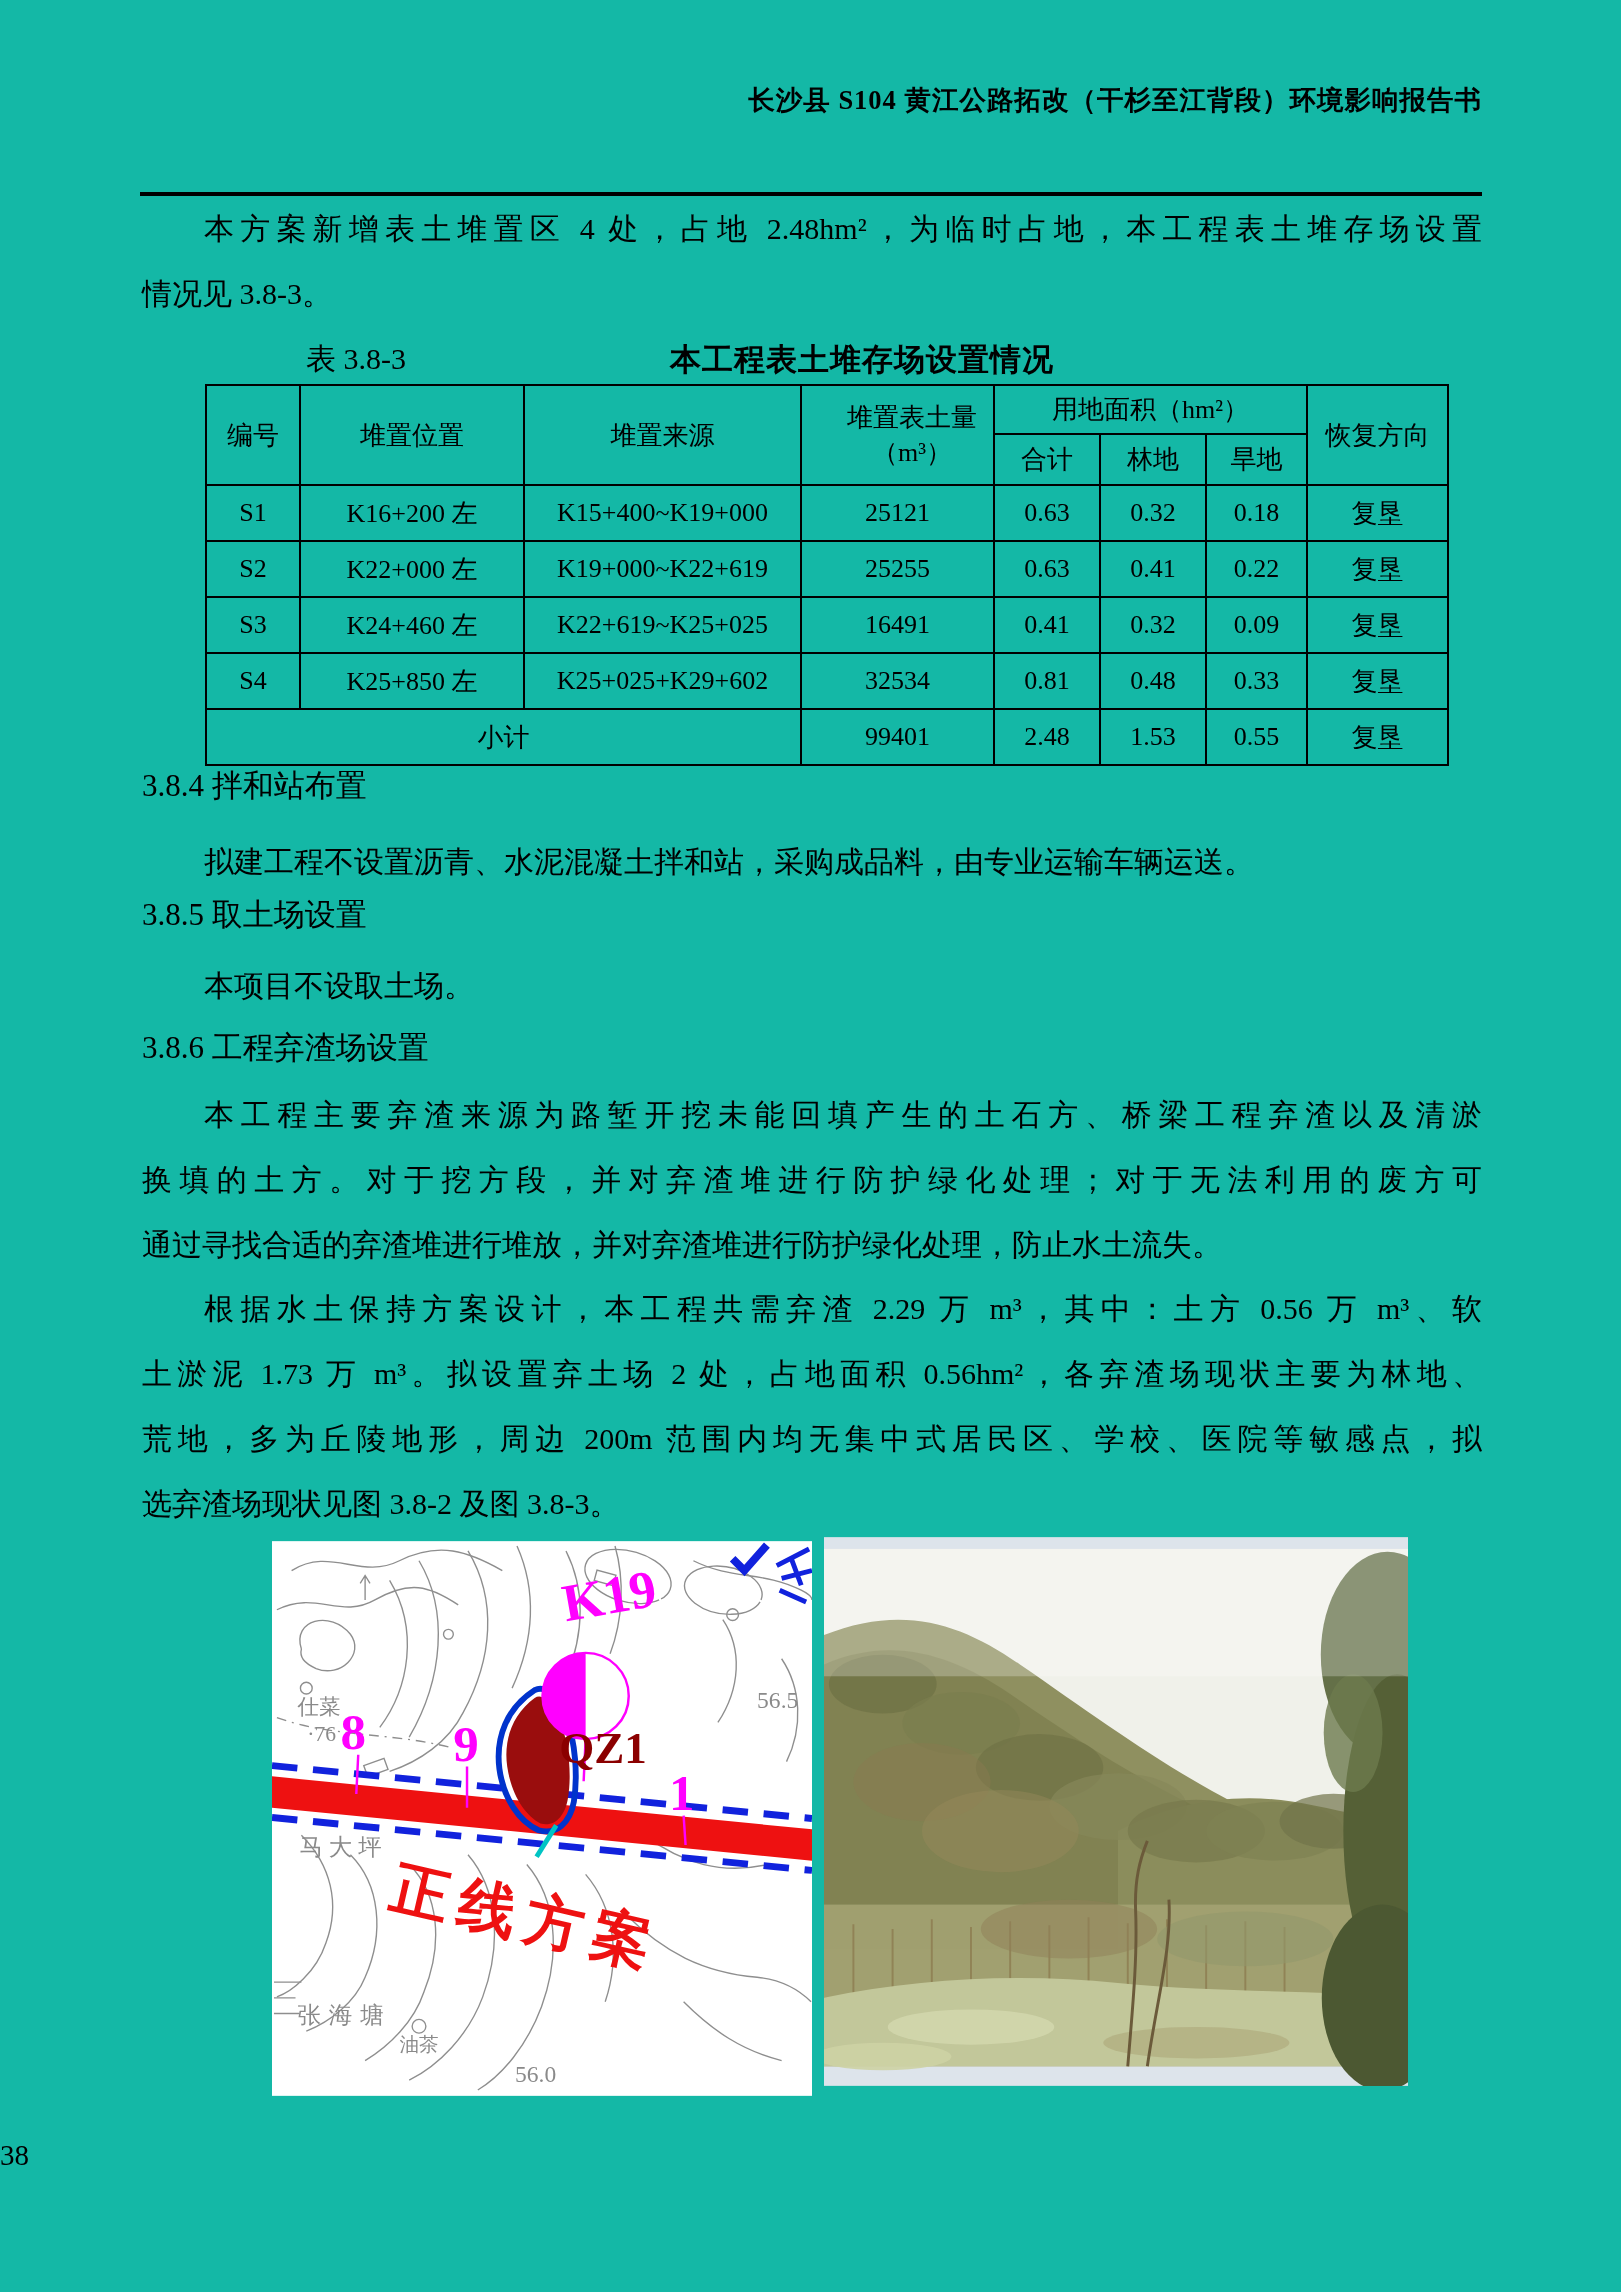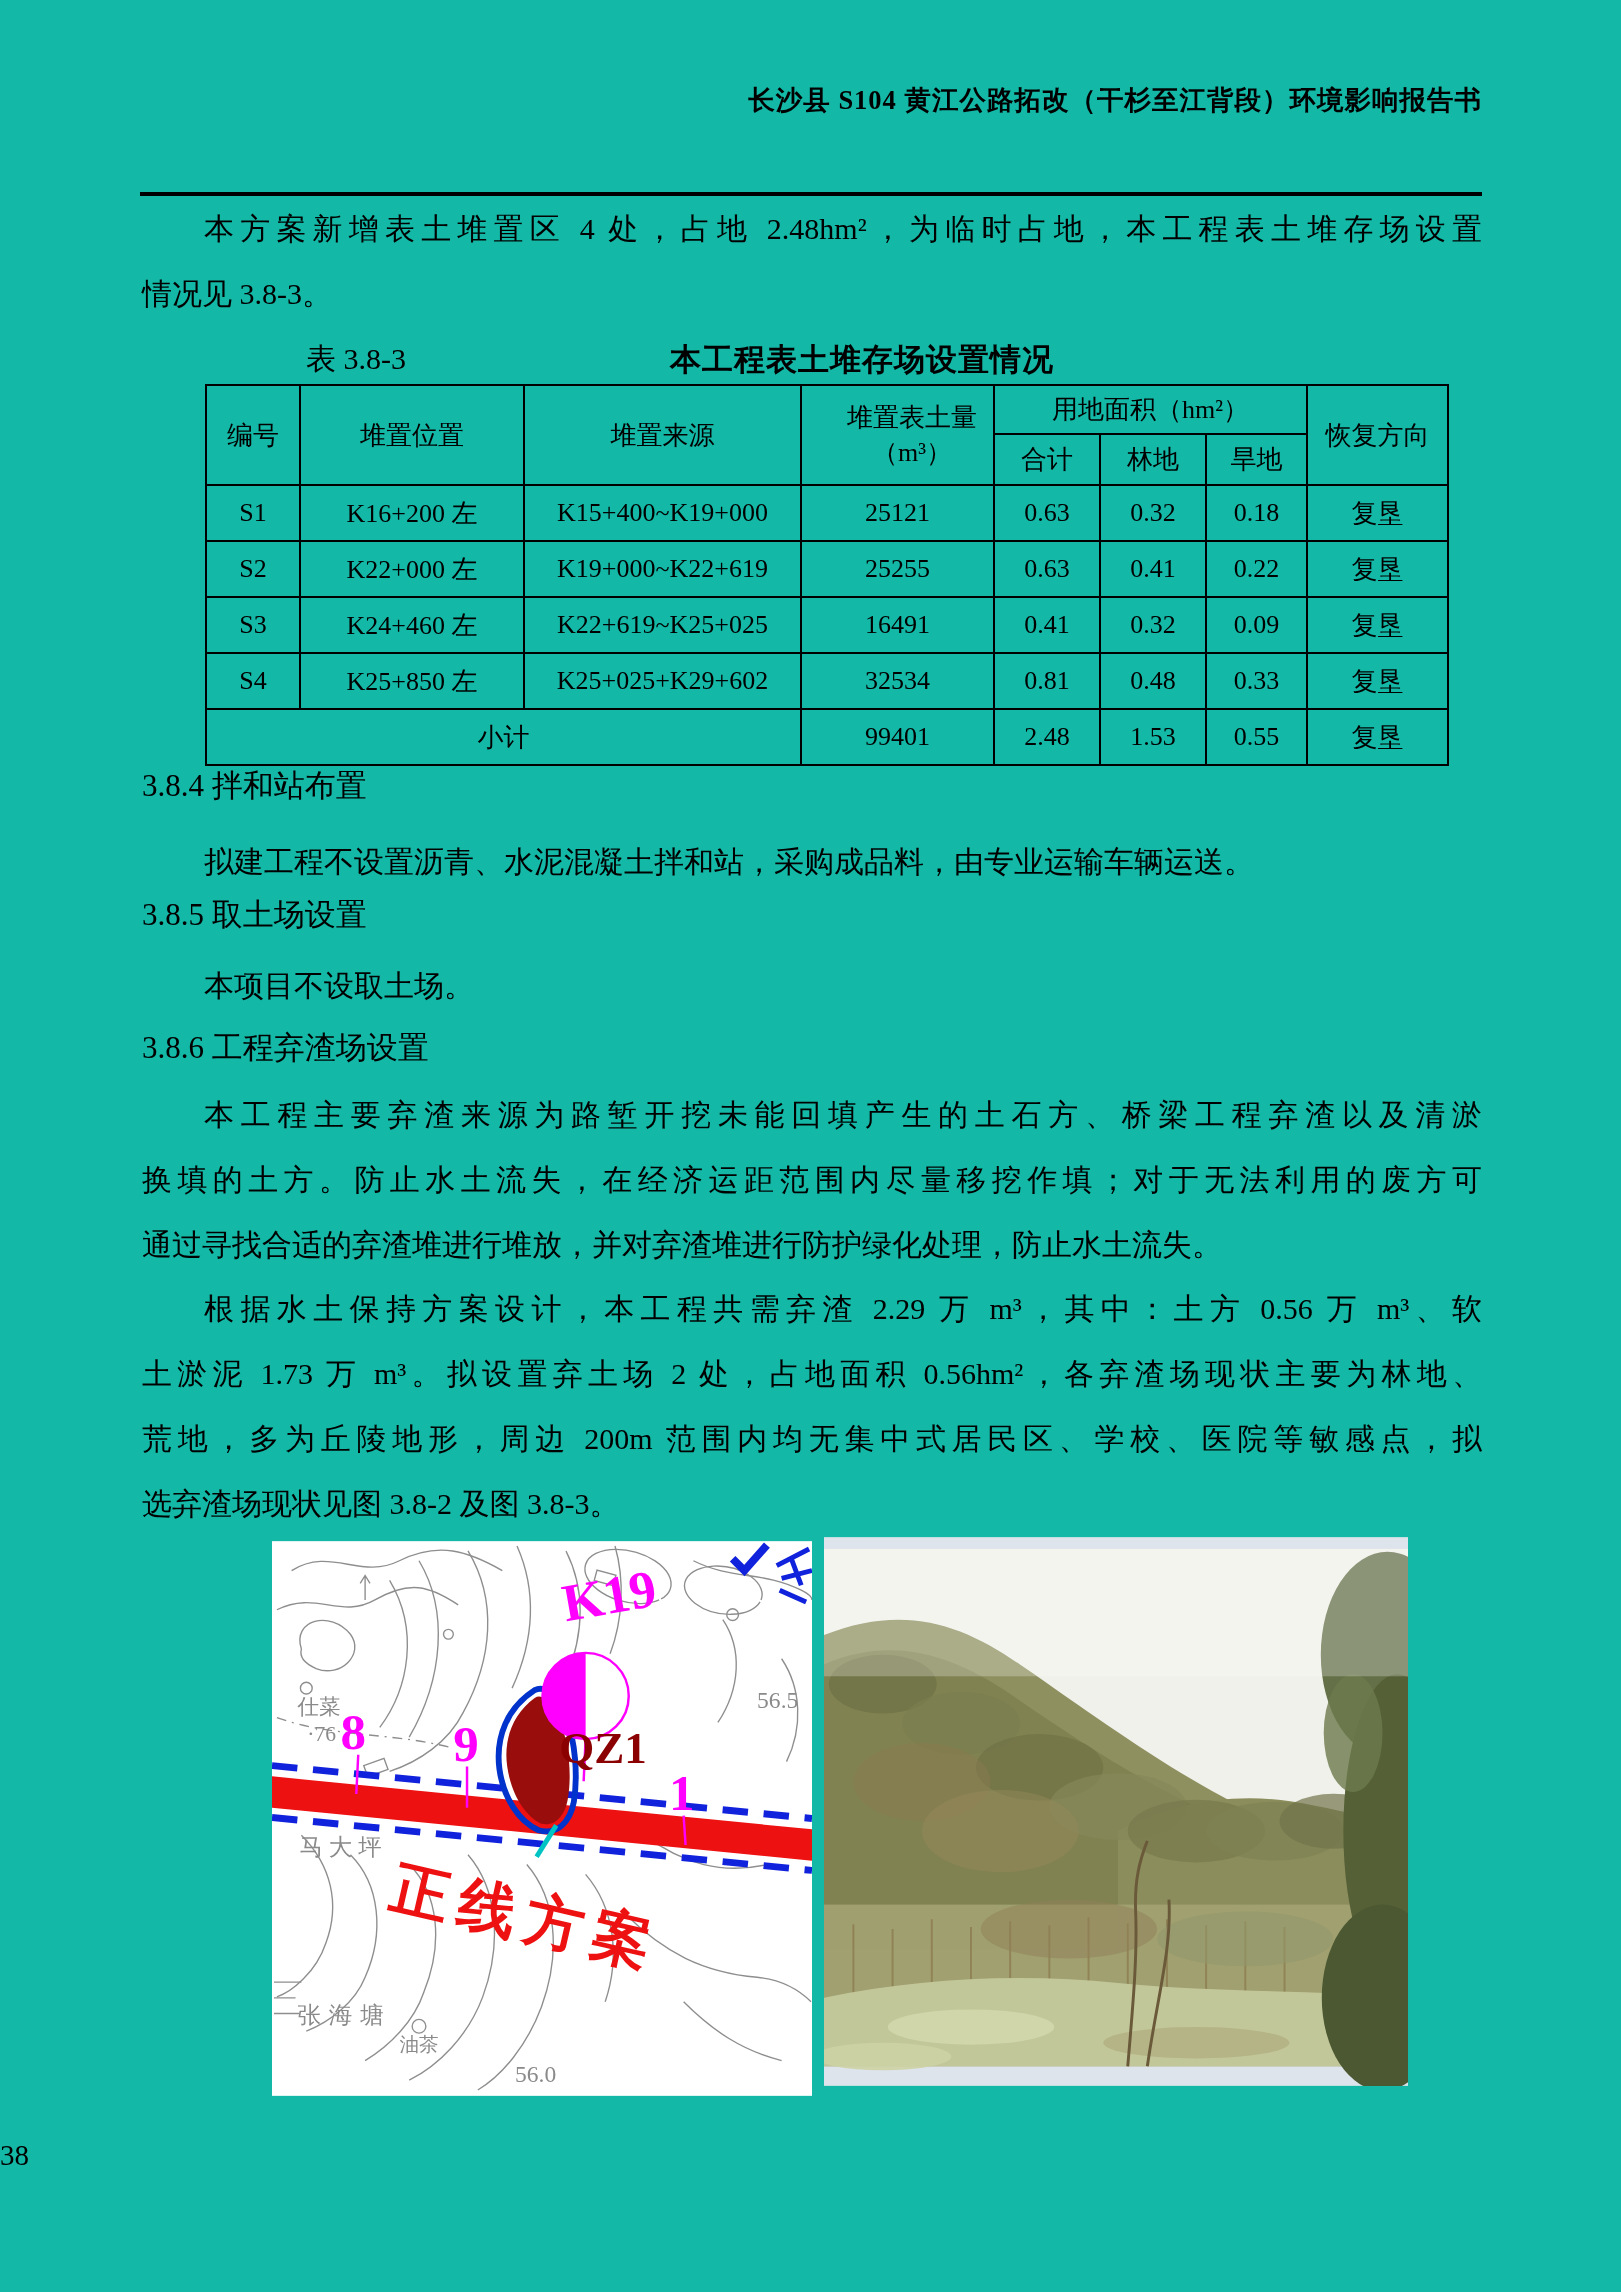--- a/index.html
+++ b/index.html
@@ -139,21 +139,21 @@
   </div>
 
   <div class="abs sec-heading" style="top:894px;">3.8.5 取土场设置</div>
   <div class="abs body-block" style="top:953px;">
     <div class="bline indent">本项目不设取土场。</div>
   </div>
 
   <div class="abs sec-heading" style="top:1027px;">3.8.6 工程弃渣场设置</div>
   <div class="abs body-block" style="top:1082px;">
     <div class="bline j indent">本工程主要弃渣来源为路堑开挖未能回填产生的土石方、桥梁工程弃渣以及清淤</div>
-    <div class="bline j">换填的土方。防止水土流失，在经济运距范围内尽量移挖作填；对于无法利用的废方可</div>
+    <div class="bline j">换填的土方。对于挖方段，并对弃渣堆进行防护绿化处理；对于无法利用的废方可</div>
     <div class="bline">通过寻找合适的弃渣堆进行堆放，并对弃渣堆进行防护绿化处理，防止水土流失。</div>
   </div>
   <div class="abs body-block" style="top:1276px;">
     <div class="bline j indent">根据水土保持方案设计，本工程共需弃渣 2.29 万 m³，其中：土方 0.56 万 m³、软</div>
     <div class="bline j">土淤泥 1.73 万 m³。拟设置弃土场 2 处，占地面积 0.56hm²，各弃渣场现状主要为林地、</div>
     <div class="bline j">荒地，多为丘陵地形，周边 200m 范围内均无集中式居民区、学校、医院等敏感点，拟</div>
     <div class="bline">选弃渣场现状见图 3.8-2 及图 3.8-3。</div>
   </div>
 
   <svg class="abs" style="left:272px;top:1541px;" width="540" height="555" viewBox="0 0 551 566">

